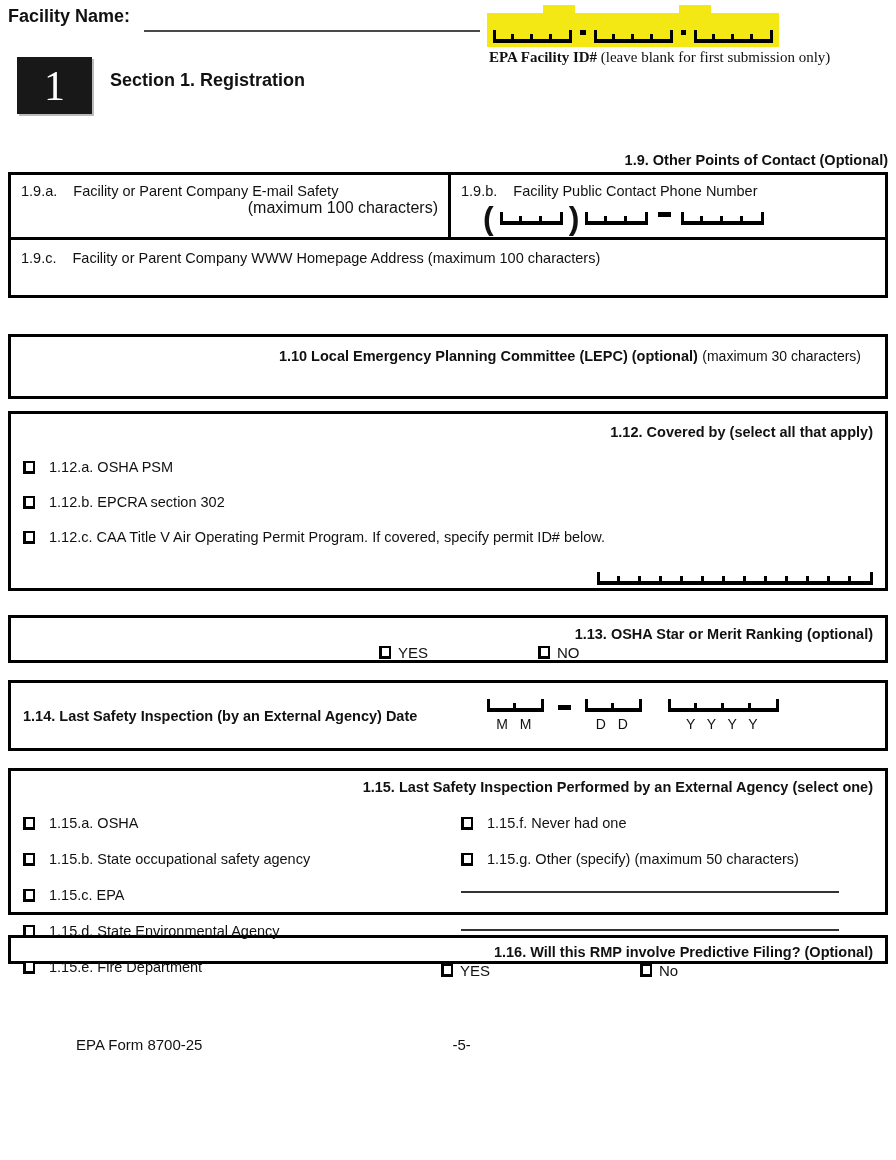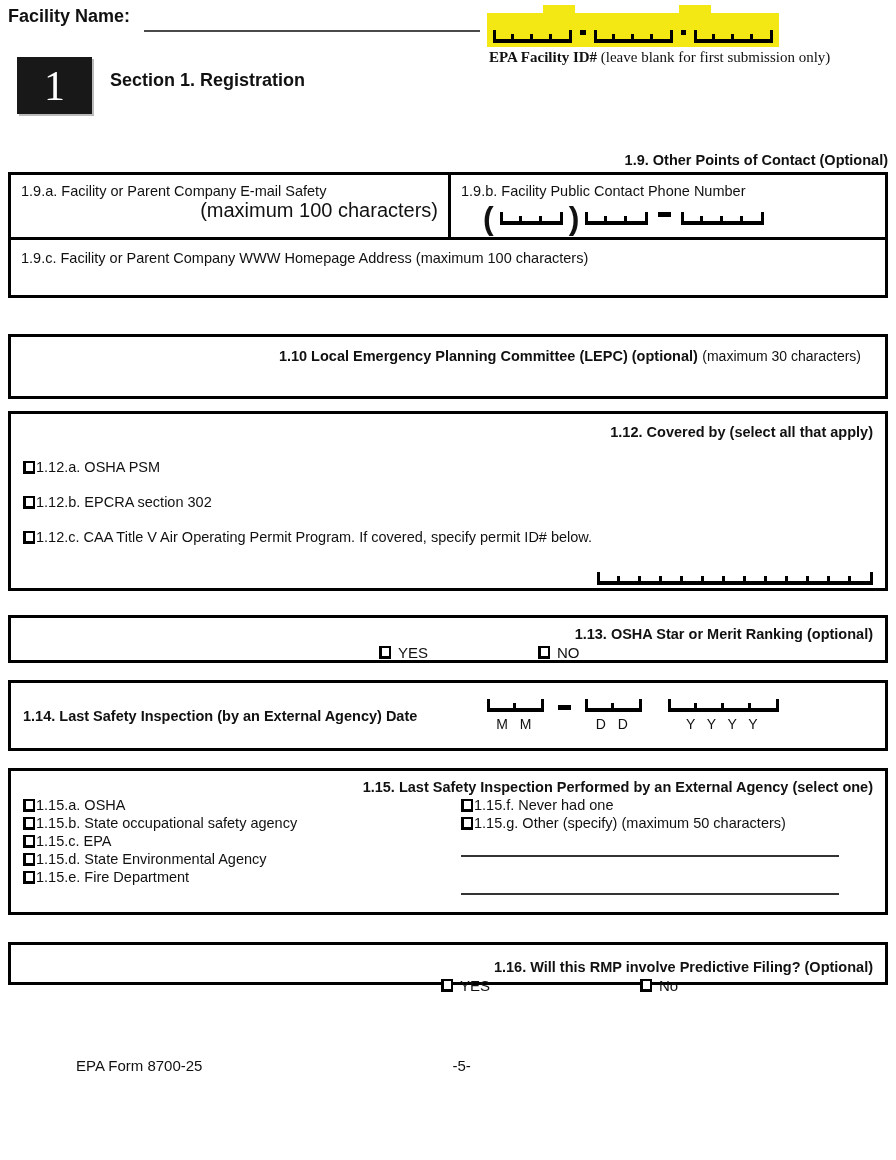--- a/index.html
+++ b/index.html
@@ -35,54 +35,54 @@
   
   .fbox { border:3px solid #000; margin:0 8px; }
   .hx { font-size:14.5px; font-weight:bold; }
   .small-note { font-size:14px; }
 
   .h19 { margin:6px 8px 4px 8px; }
   .t19 { height:126px; display:flex; flex-direction:column; }
   .t19-r1 { display:flex; height:65px; border-bottom:3px solid #000; }
   .t19-a { width:440px; border-right:3px solid #000; padding:8px 10px; }
   .t19-b { flex:1; padding:8px 10px; }
-  .cell-label { display:flex; font-size:14.5px; gap:4px; }
-  .indent2 { margin-left:46px; font-size:20px; }
+  .cell-label { display:flex; font-size:14.5px; gap:16px; }
+  .indent2 { margin-left:46px; font-size:16px; }
   .phone-row { display:flex; align-items:flex-end; margin:4px 0 0 22px; gap:6px; }
   .paren { font-size:32px; font-weight:bold; line-height:22px; transform:translateY(4px); }
   .phone-row .dash { margin:0 4px 8px 4px; }
 
   .b110 { margin-top:36px; height:65px; padding:10px 24px; }
   .b111 { margin-top:17px; height:72px; padding:10px 10px; }
   .b111 .comb-wrap { display:flex; justify-content:center; margin-top:16px; }
 
   .b112 { margin-top:12px; height:180px; padding:10px 12px; }
-  .opt-row { display:flex; align-items:center; gap:1px; font-size:14.5px; margin-top:19px; }
+  .opt-row { display:flex; align-items:center; gap:14px; font-size:14.5px; margin-top:19px; }
   .cb { display:inline-block; width:12px; height:13px; background:#fff; border:2px solid #000; border-left-width:3px; border-bottom-width:3px; flex:none; }
   .pid-wrap { margin:22px 0 0 132px; }
 
   .b113 { margin-top:24px; height:48px; padding:8px 12px 0 12px; }
   .yn-row { display:flex; align-items:center; margin-top:2px; }
   .yn { display:inline-flex; align-items:center; gap:7px; font-size:15px; }
 
   .b114 { margin-top:17px; height:71px; padding:0 12px; display:flex; align-items:center; gap:30px; }
   .date-grp { display:flex; align-items:flex-end; gap:14px; margin-left:40px; }
   .dcol { display:flex; flex-direction:column; align-items:center; gap:4px; }
   .dlabel { font-size:14px; letter-spacing:4px; }
   .date-dash { margin-bottom:22px; }
 
   .b115 { margin-top:17px; height:147px; padding:8px 12px; }
   .cols115 { display:flex; }
   .col-l { width:438px; }
   .col-r { flex:1; }
-  .col-l .opt-row, .col-r .opt-row { margin-top:2px; }
+  .col-l .opt-row, .col-r .opt-row { margin-top:20px; }
   .write-line { border-bottom:2px solid #333; width:378px; }
   .wl1 { margin-top:24px; } .wl2 { margin-top:36px; }
 
-  .b116 { margin-top:27px; height:43px; padding:14px 12px 0 12px; }
+  .b116 { margin-top:20px; height:29px; padding:6px 12px 0 12px; }
 
   .footer { display:flex; margin-top:72px; font-size:15px; }
   .foot-form { margin-left:76px; }
   .foot-page { margin-left:250px; }
 </style>
 </head>
 <body>
 
 <div class="page" style="--hl:#f3e814;">
 

